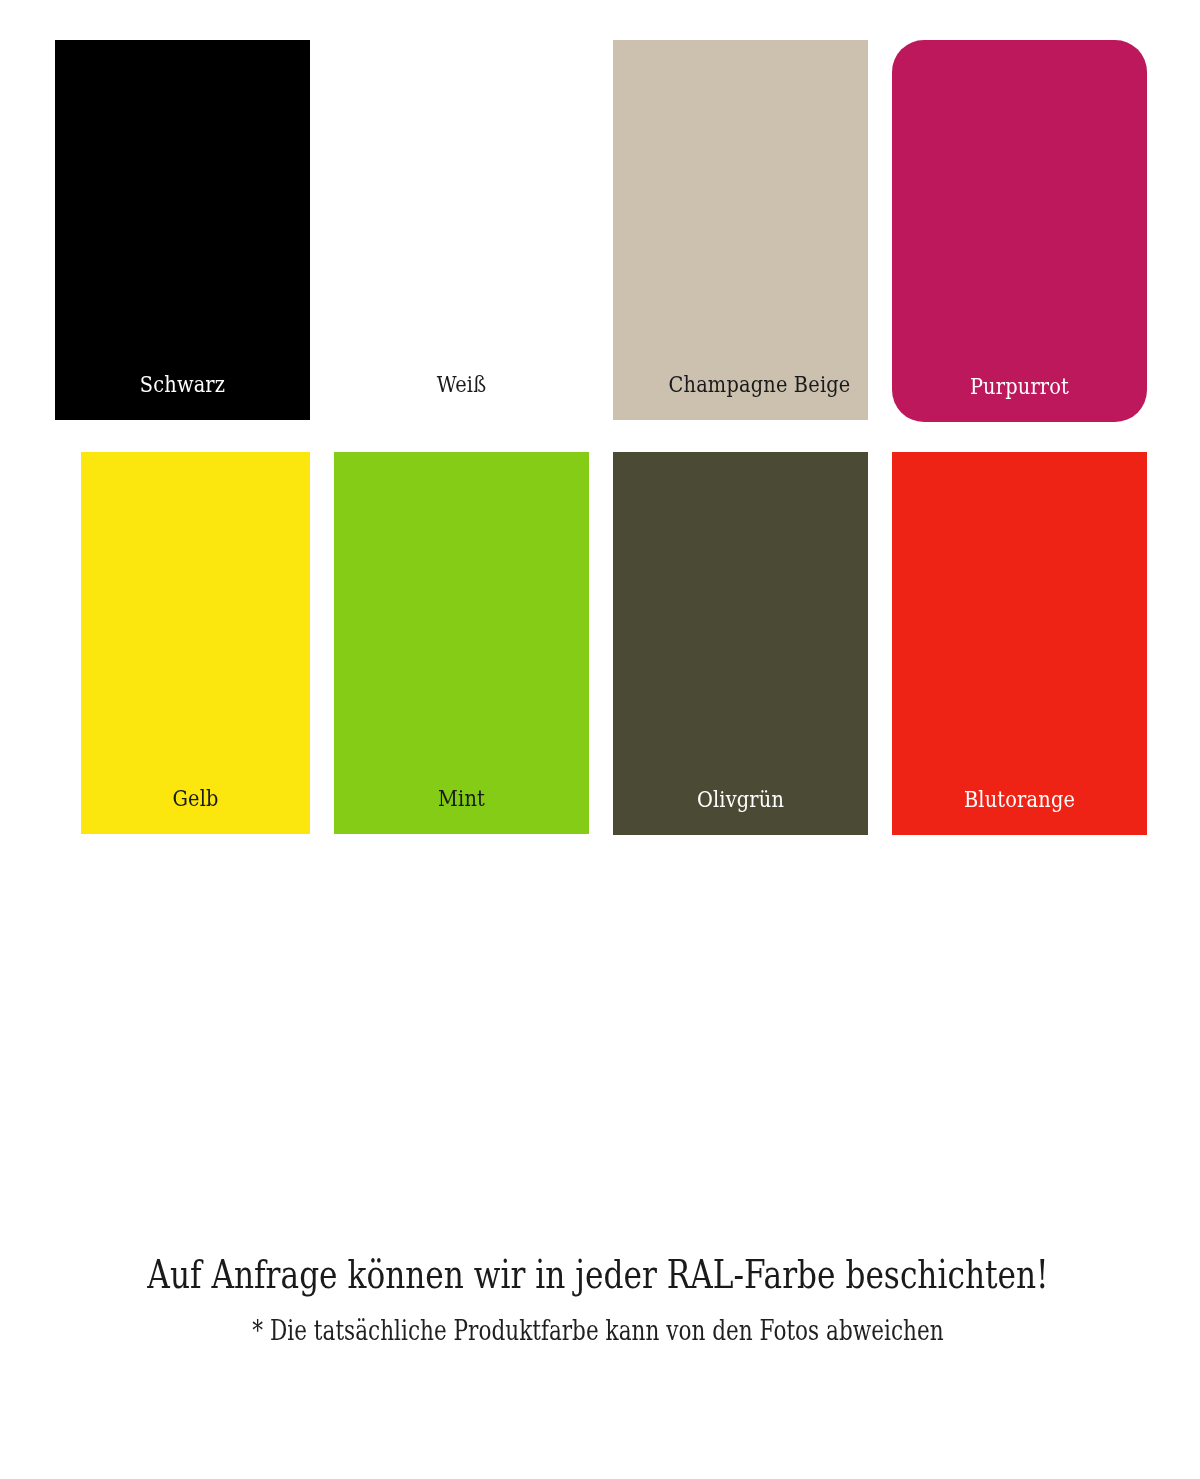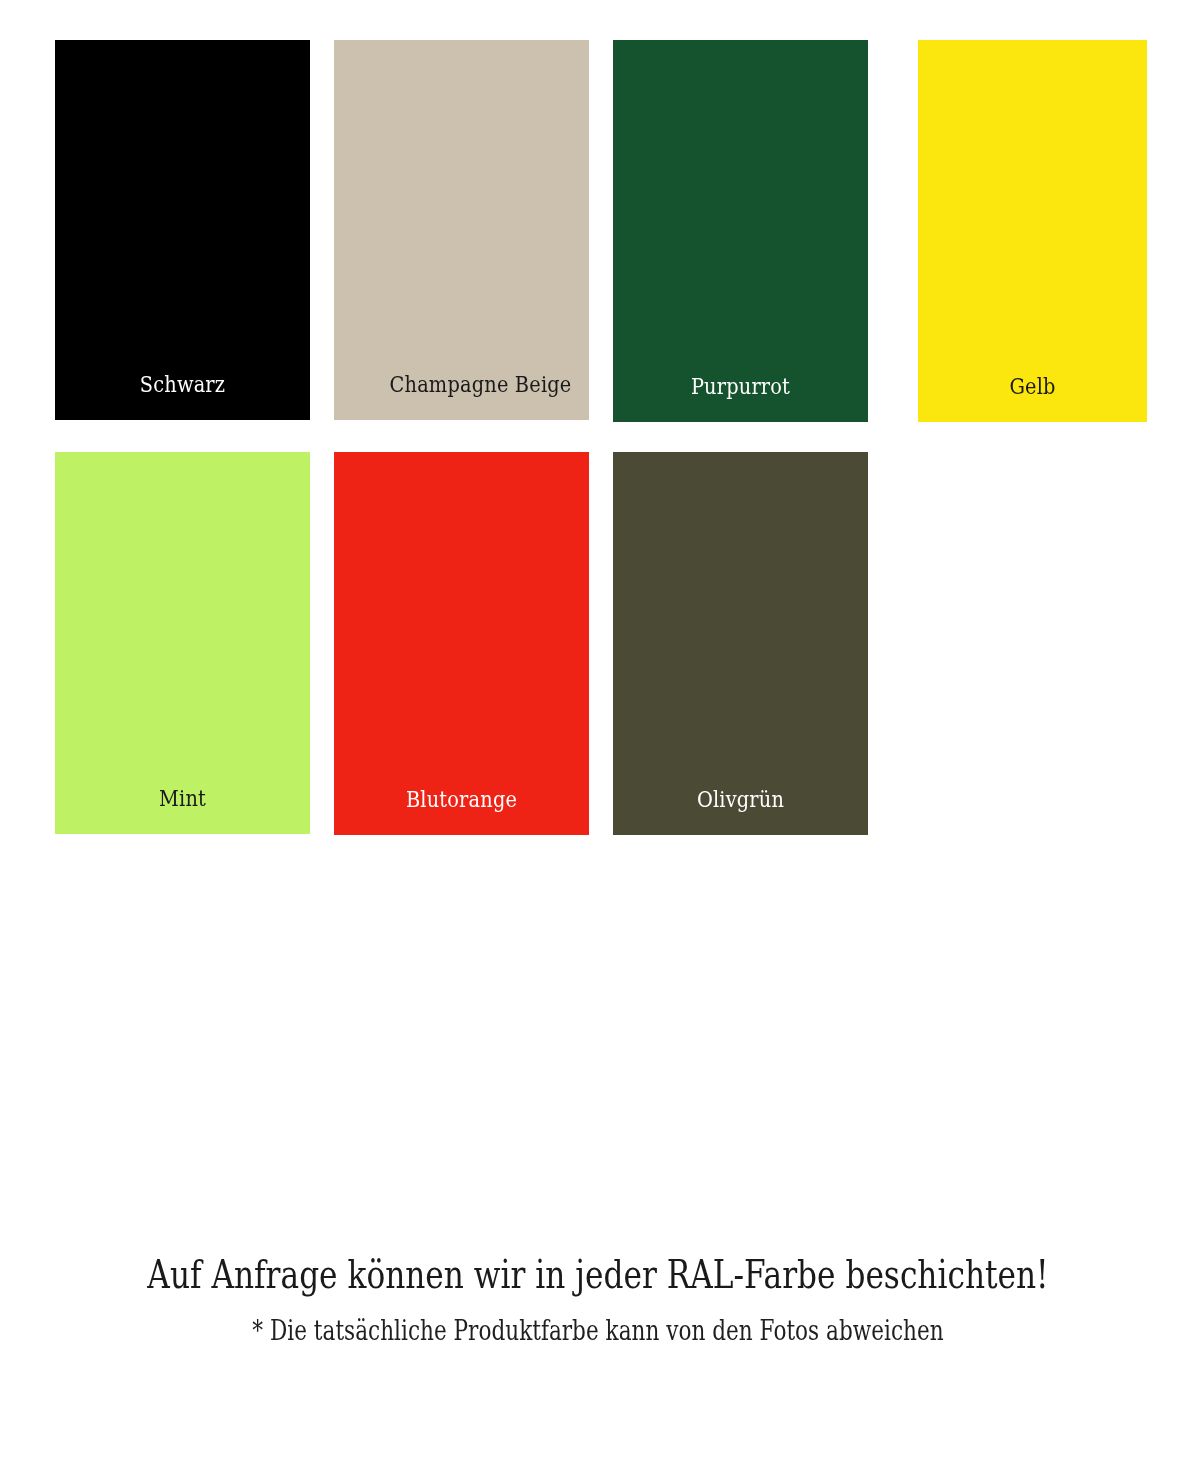--- a/index.html
+++ b/index.html
@@ -95,46 +95,49 @@
 <body style="background-color: rgb(255, 255, 255);">
 
 <div id="palette-page">
 
   <div id="swatch-grid">
 
     <div class="swatch row-1" style="background-color: rgb(0, 0, 0);">
       <span class="swatch-label" style="color: rgb(255, 255, 255);">Schwarz</span>
     </div>
 
+    <div class="swatch row-1" style="background-color: transparent;">
+      <span class="swatch-label" style="color: rgb(26, 26, 26);">Weiß</span>
+    </div>
 
 
     <div class="swatch row-1" style="background-color: rgb(204, 192, 175); padding-left: 38px;">
       <span class="swatch-label" style="color: rgb(26, 26, 26);">Champagne Beige</span>
     </div>
 
-    <div class="swatch row-2" style="background-color: #14532d;">
+    <div class="swatch row-2" style="background-color: #be185d; border-radius: 32px;">
       <span class="swatch-label" style="color: rgb(255, 255, 255);">Purpurrot</span>
     </div>
 
     <div class="swatch row-2" style="background-color: rgb(251, 231, 13); margin-left: 26px;">
       <span class="swatch-label" style="color: rgb(26, 26, 26);">Gelb</span>
     </div>
 
-    <div class="swatch row-2" style="background-color: #bef264;">
+    <div class="swatch row-2" style="background-color: #84cc16;">
       <span class="swatch-label" style="color: rgb(26, 26, 26);">Mint</span>
     </div>
 
 
 
+    <div class="swatch row-3" style="background-color: rgb(74, 74, 53);">
+      <span class="swatch-label" style="color: rgb(255, 255, 255);">Olivgrün</span>
+    </div>
+
     <div class="swatch row-3" style="background-color: rgb(238, 35, 22);">
       <span class="swatch-label" style="color: rgb(255, 255, 255);">Blutorange</span>
-    </div>
-
-    <div class="swatch row-3" style="background-color: rgb(74, 74, 53);">
-      <span class="swatch-label" style="color: rgb(255, 255, 255);">Olivgrün</span>
     </div>
 
   </div>
 
   <div id="footer-block">
     <p id="footer-headline">Auf Anfrage können wir in jeder RAL-Farbe beschichten!</p>
     <p id="footer-subline">* Die tatsächliche Produktfarbe kann von den Fotos abweichen</p>
   </div>
 
 </div>

